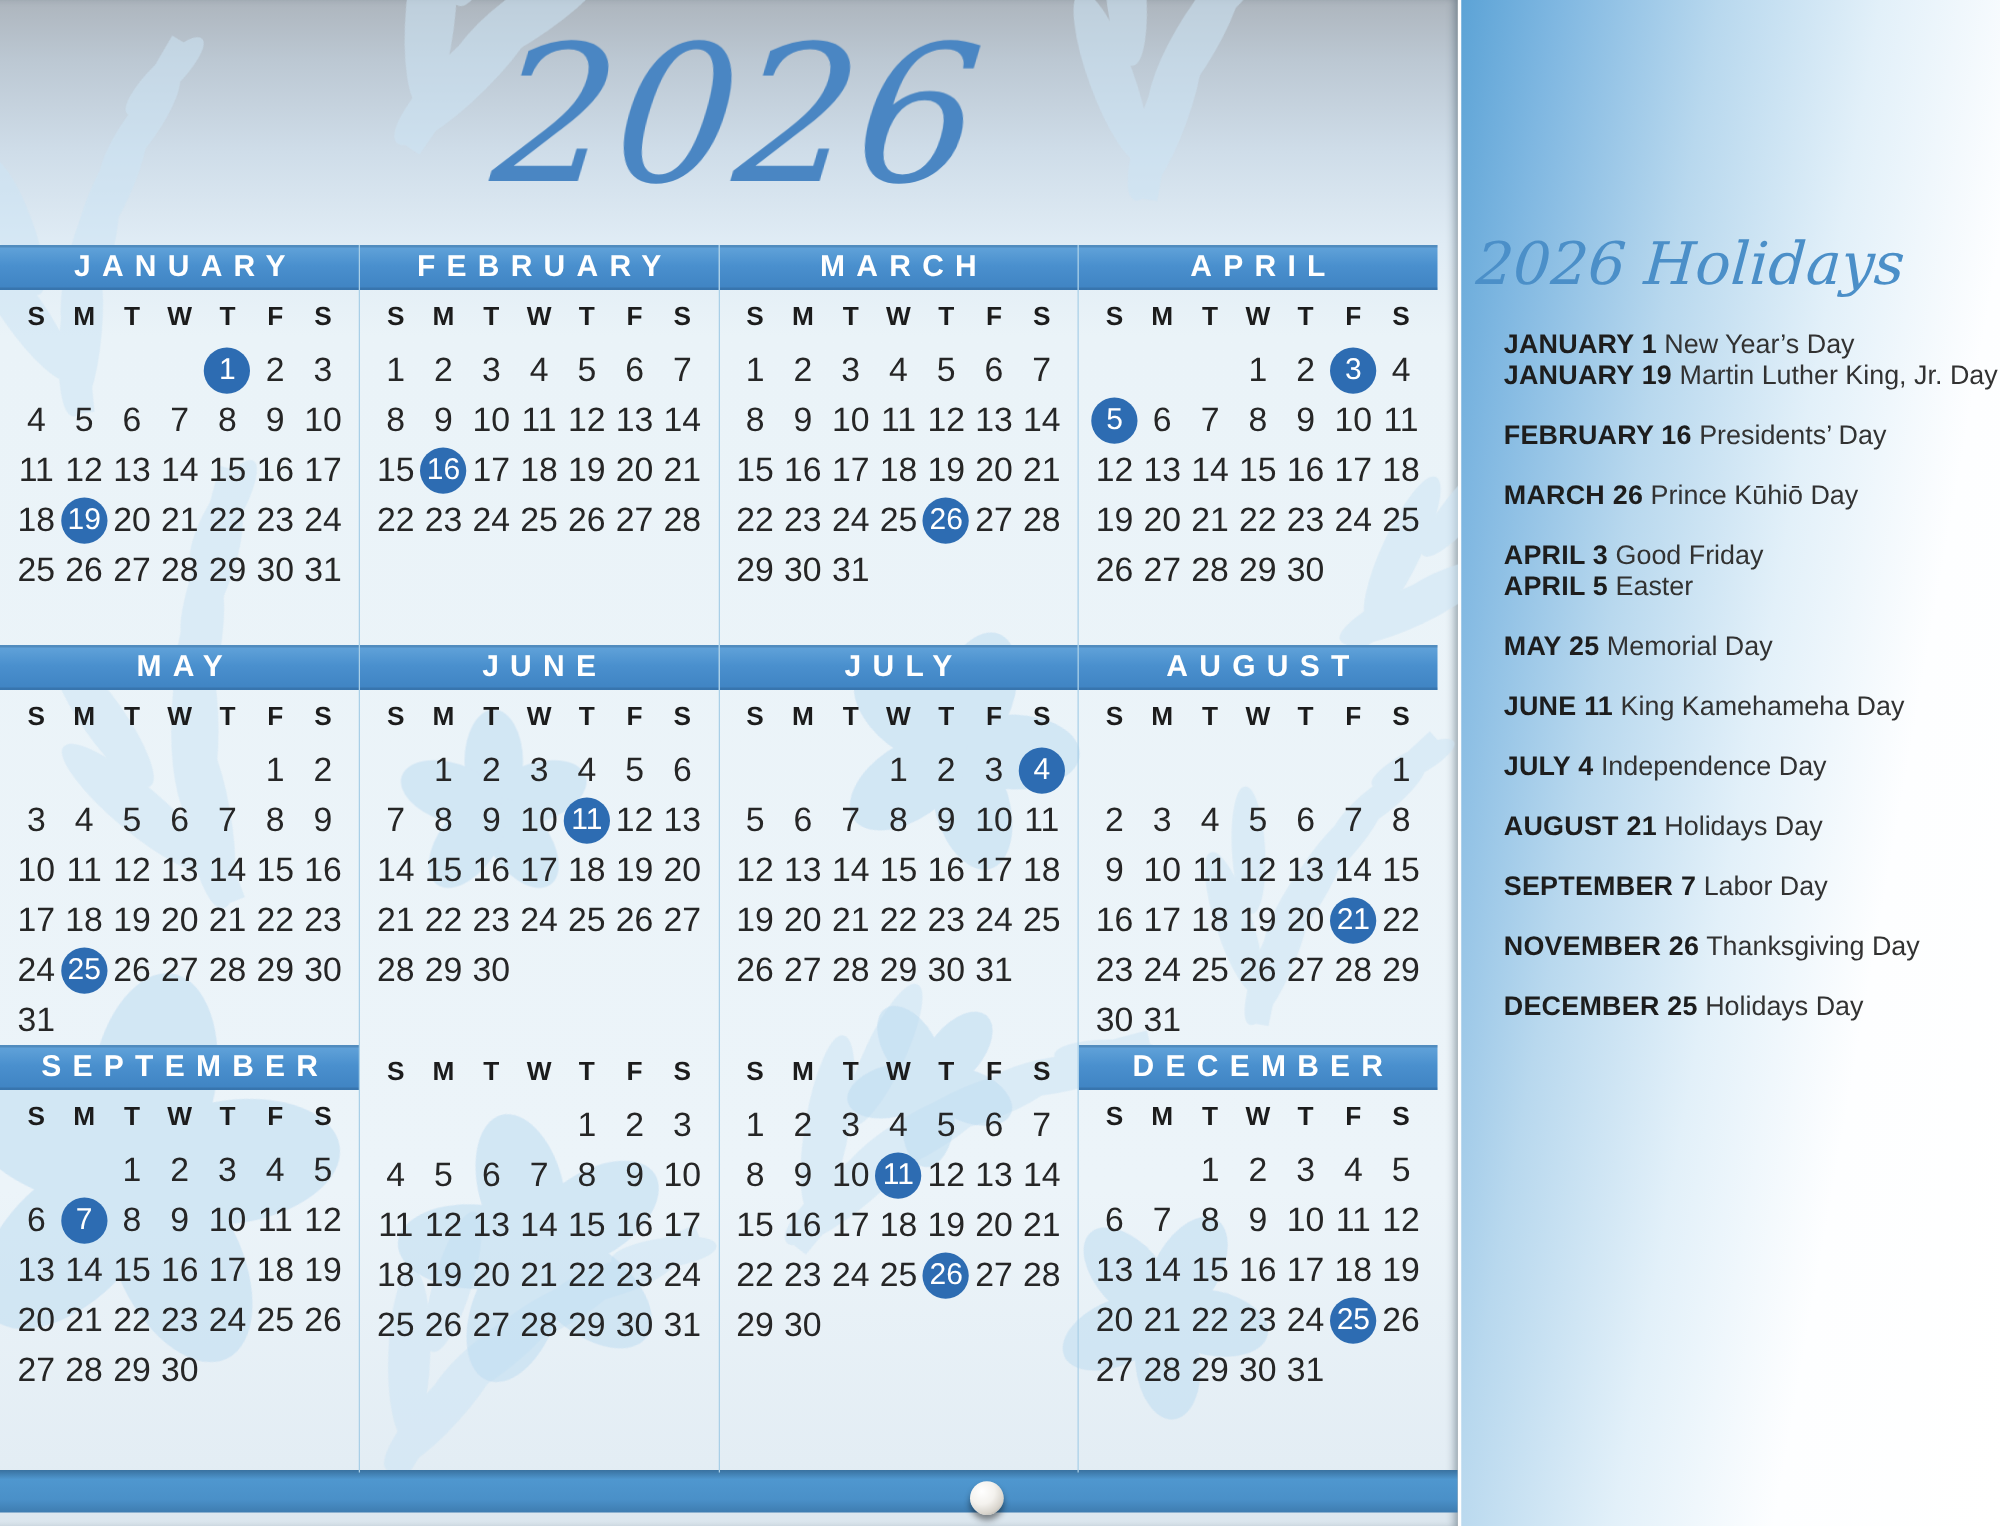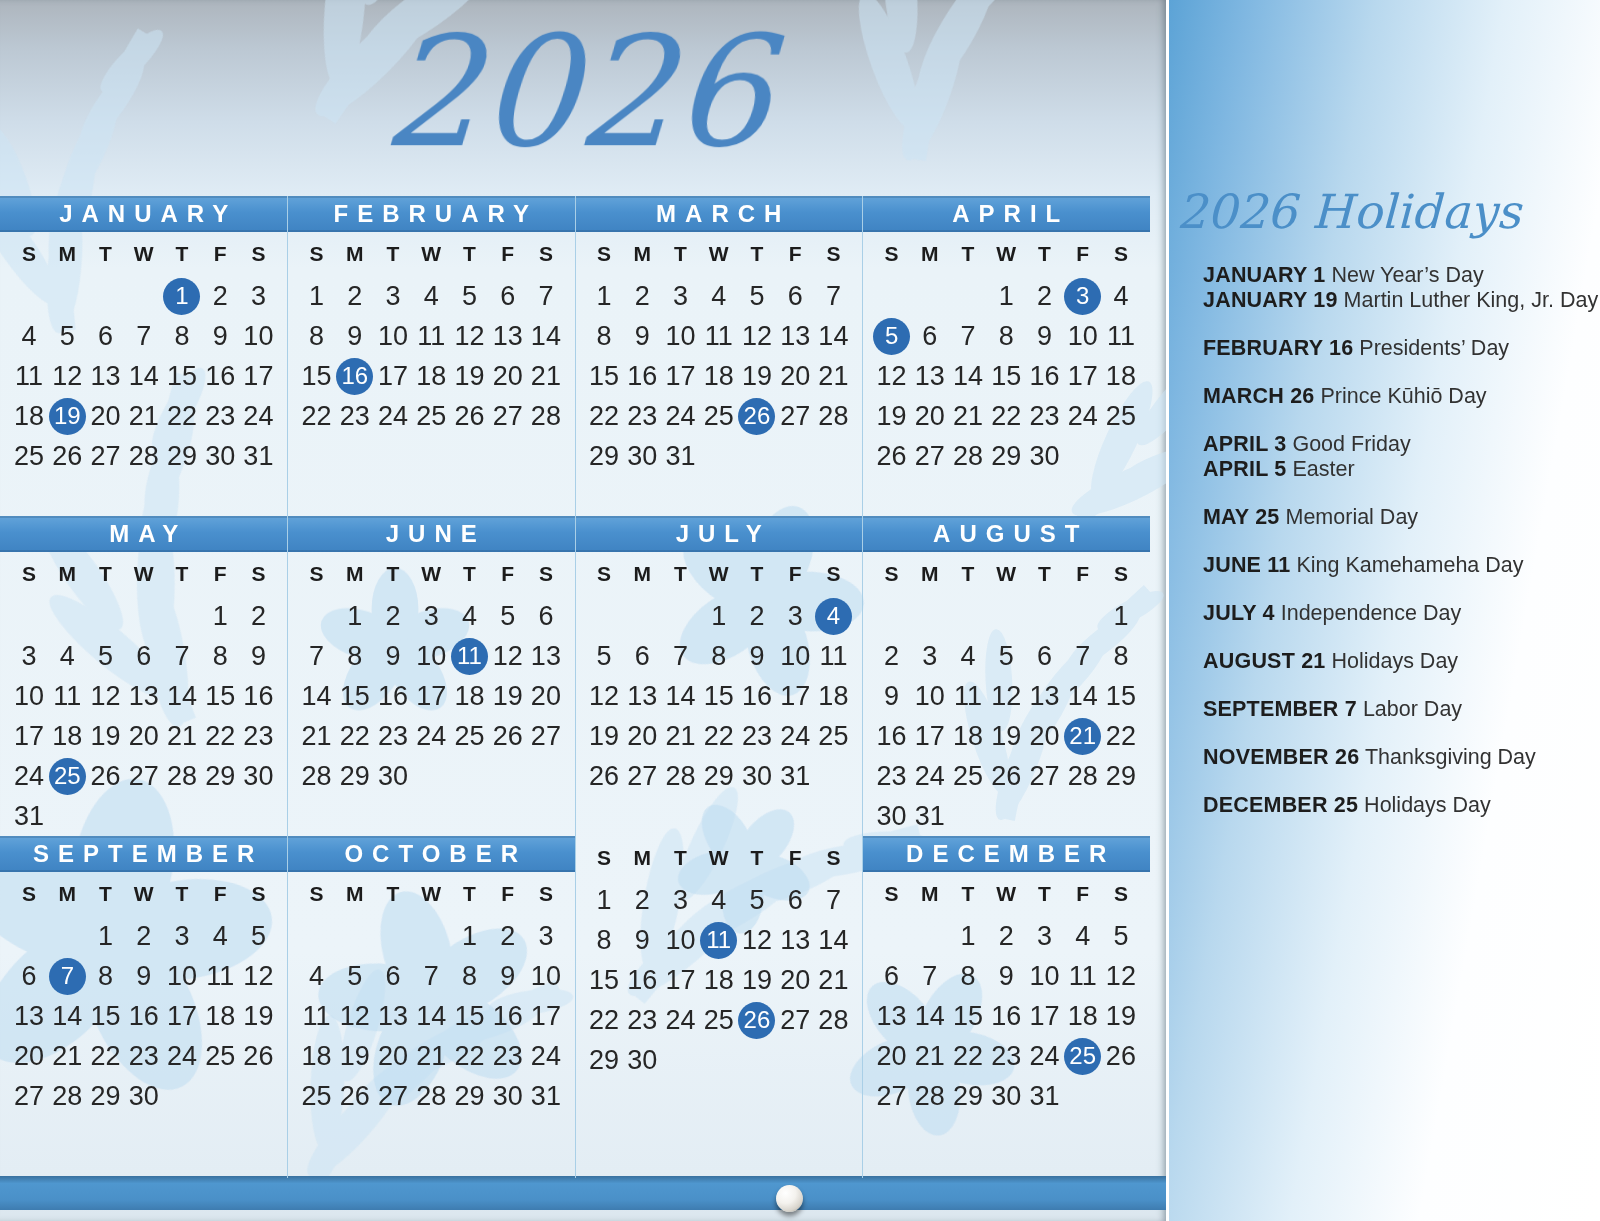--- a/index.html
+++ b/index.html
@@ -1061,21 +1061,20 @@
             </div>
             <div class="day">
               <span>29</span>
             </div>
             <div class="day">
               <span>30</span>
             </div>
           </div>
         </section>
         <section class="month">
-          <div class="month-header">OCTOBER</div>
           <div class="weekdays">
             <span class="wd">S</span>
             <span class="wd">M</span>
             <span class="wd">T</span>
             <span class="wd">W</span>
             <span class="wd">T</span>
             <span class="wd">F</span>
             <span class="wd">S</span>
           </div>
           <div class="days">

